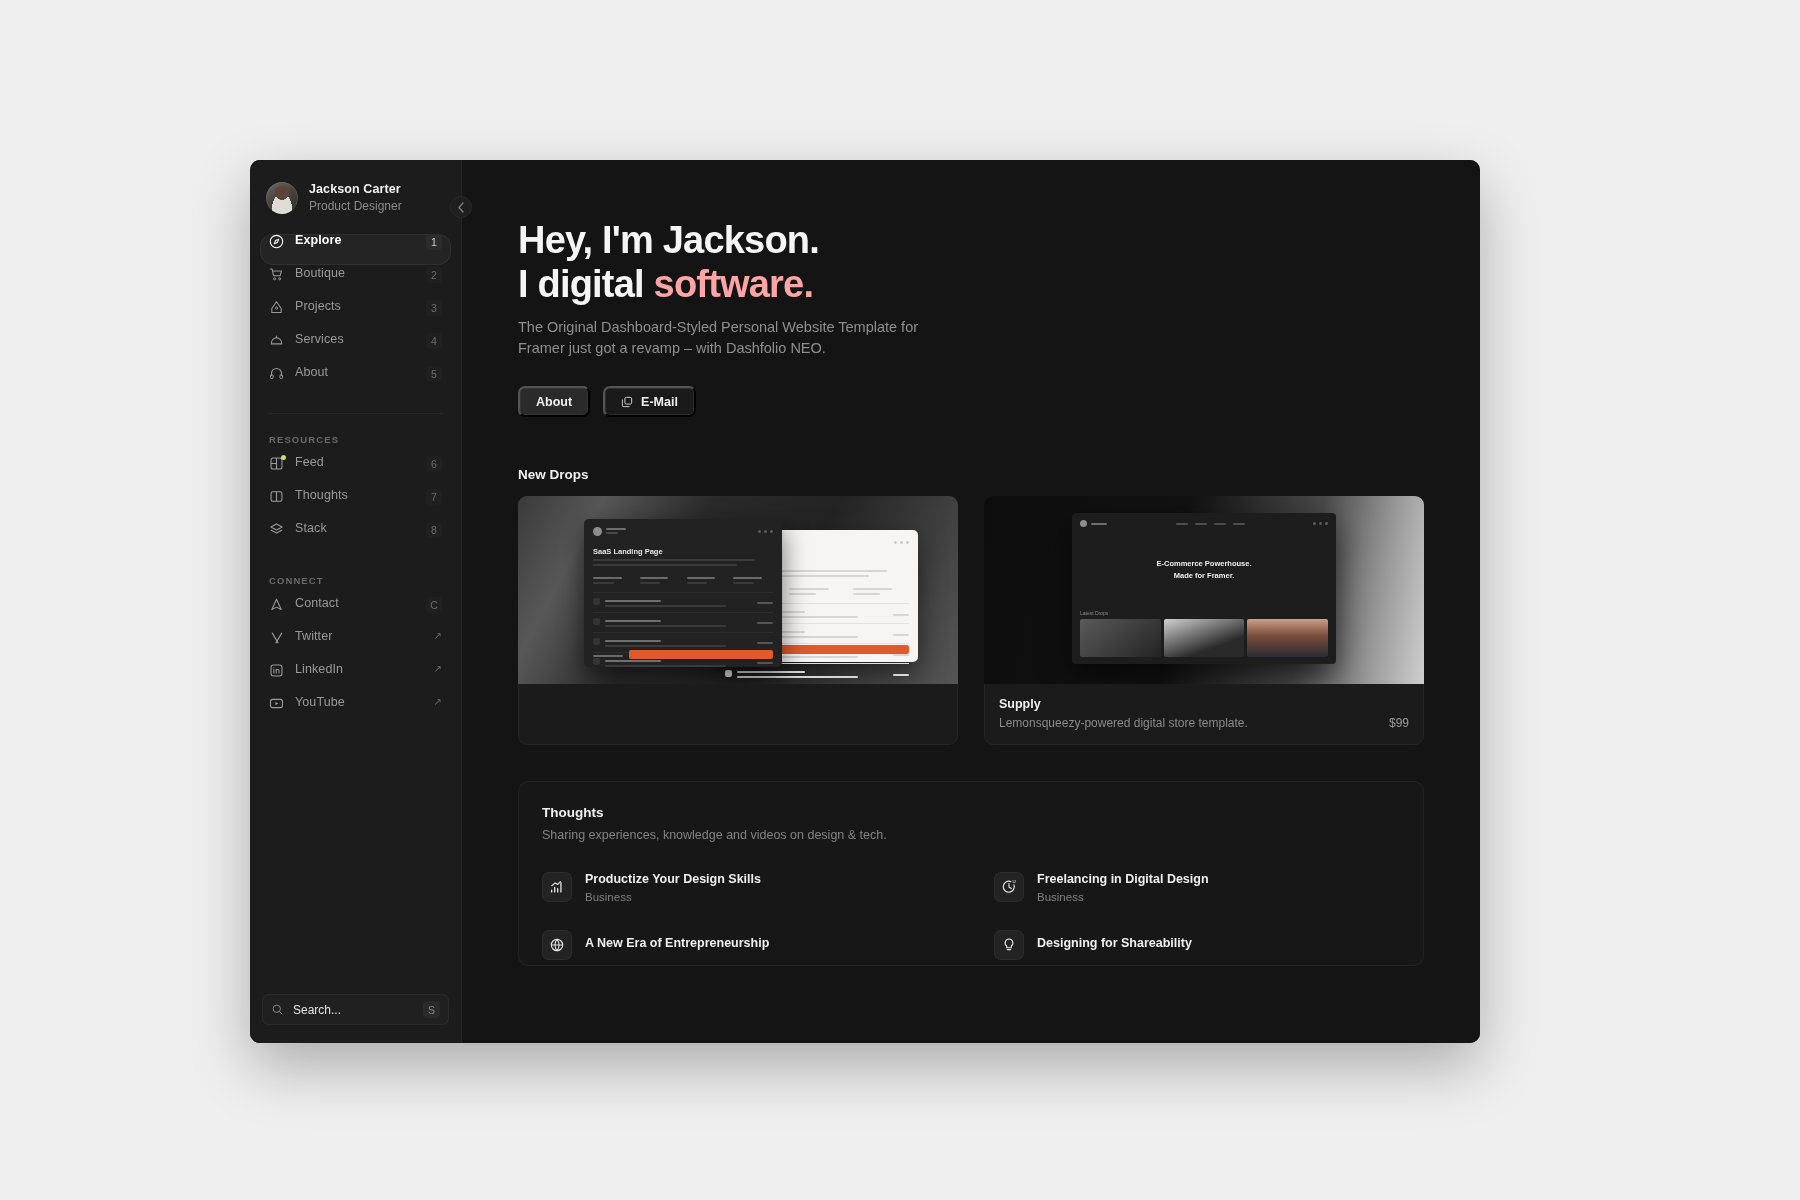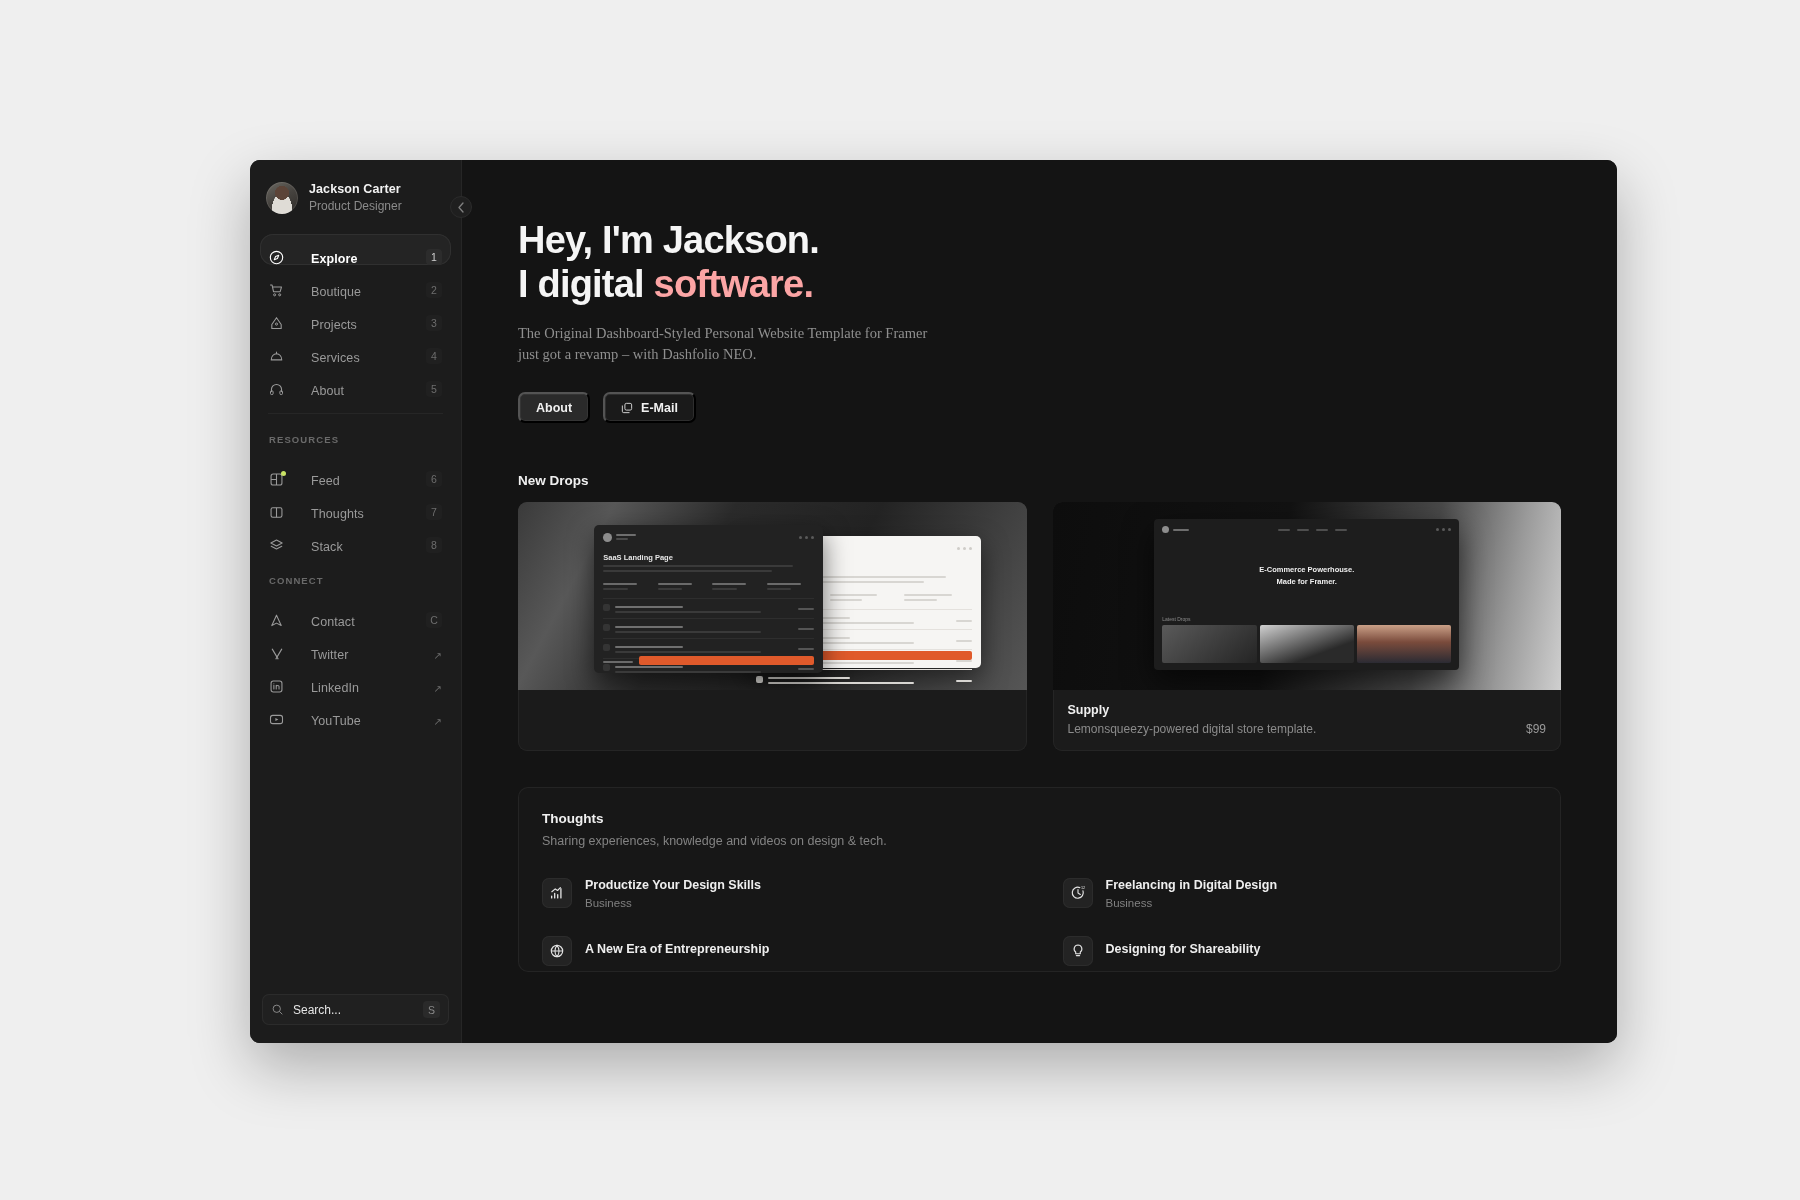--- a/index.html
+++ b/index.html
@@ -7,21 +7,21 @@
     width: 1800px; height: 1200px;
     background: #efefef;
     font-family: "Liberation Sans", sans-serif;
     overflow: hidden;
   }
 
   
   #app-window {
     position: absolute;
     left: 250px; top: 160px;
-    width: 1367px; height: 883px;
+    width: 1230px; height: 883px;
     background: #141414;
     border-radius: 10px;
     display: flex;
     overflow: hidden;
     box-shadow: 0 24px 60px rgba(0,0,0,.28);
   }
 
   
   #sidebar {
     width: 212px;
@@ -52,21 +52,21 @@
   .collapse-btn {
     position: absolute; right: -11px; top: 36px;
     width: 22px; height: 22px; border-radius: 50%;
     background: #1f1f1f; border: 1px solid #2b2b2b;
     display: flex; align-items: center; justify-content: center;
     color: #777; z-index: 5;
   }
 
   .nav-group { padding: 0 10px; }
   .nav-item {
-    display: flex; align-items: flex-end; gap: 27px;
+    display: flex; align-items: flex-start; gap: 11px;
     height: 31px; padding: 0 9px;
     border-radius: 13px;
     color: #9a9a9a;
     font-size: 12.5px;
     position: relative;
     margin-bottom: 2px;
   }
   .nav-item .ico { width: 15px; height: 15px; flex: 0 0 15px; display: flex; align-items: center; justify-content: center; position: relative; }
   .nav-item .lbl { flex: 1; line-height: 1; letter-spacing: .1px; }
   .nav-item .kbd {
@@ -123,23 +123,23 @@
   }
   .main-inner { padding: 0 56px 0 56px; }
 
   .hero-title {
     font-size: 38px; line-height: 1.16;
     font-weight: 700; color: #f5f5f5;
     letter-spacing: -.8px;
   }
   .hero-title .muted { color: #fca5a5; }
   .hero-sub {
-    margin-top: 17px;
+    margin-top: 11px;
     font-size: 14.5px; line-height: 1.42;
-    color: #8f8f8f; max-width: 430px; font-family: Liberation Serif, serif;
+    color: #8f8f8f; max-width: 430px;
   }
   .hero-actions { display: flex; gap: 13px; margin-top: 28px; }
   .btn {
     height: 31px; display: inline-flex; align-items: center; gap: 8px;
     padding: 0 16px; border-radius: 7px;
     font-size: 12.5px; font-weight: 700; color: #f0f0f0;
   }
   .btn-filled { background: #2a2a2a; box-shadow: inset 0 0 0 1px #353535; }
   .btn-ghost { background: #1a1a1a; box-shadow: inset 0 0 0 1px #2e2e2e; }
 

